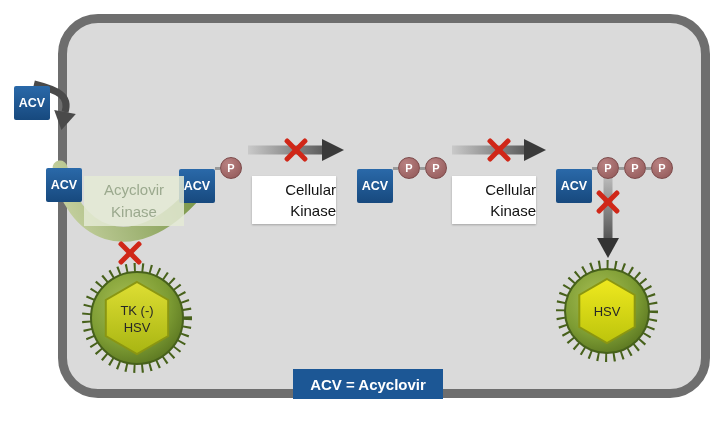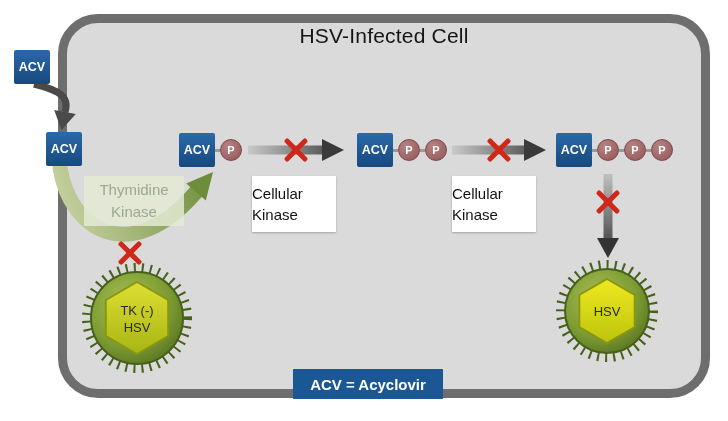--- a/index.html
+++ b/index.html
@@ -11,32 +11,32 @@
           background:#dadada; border:9px solid #6e6e6e; border-radius:40px; z-index:0; }
 
   .title { position:absolute; left:58px; top:24px; width:652px; text-align:center;
            font-size:21px; color:#151515; z-index:2; letter-spacing:0.2px; }
 
   svg.layer { position:absolute; left:0; top:0; z-index:1; }
   svg text { font-family:"Liberation Sans",sans-serif; }
 
   .acv { width:36px; height:34px; background:linear-gradient(#2a69a9,#17497e);
          color:#fff; font-weight:bold; font-size:12.5px; display:flex; align-items:center;
-         justify-content:center; border-radius:2px; flex:0 0 auto; }
+         justify-content:center; border-radius:2px; flex:0 0 auto;margin-top:36px; }
   .acv.abs { position:absolute; z-index:2; }
 
   .group { position:absolute; z-index:2; display:flex; align-items:center; }
   .bond { width:5px; height:3px; background:#9a9a9a; flex:0 0 auto; }
   .p { width:22px; height:22px; border-radius:50%;
        background:radial-gradient(circle at 35% 30%, #b98282, #8f5656);
        border:1px solid #7c4a4a; color:#fff; font-size:11px; font-weight:bold;
        display:flex; align-items:center; justify-content:center; flex:0 0 auto; }
 
-  .kinase { position:absolute; z-index:2; width:84px; height:56px; background:#ffffff;
-            color:#111; font-size:15px; line-height:21px; text-align:left;
+  .kinase { position:absolute; z-index:2; width:84px; height:48px; background:#ffffff;
+            color:#111; font-size:15px; line-height:21px; text-align:right;
             display:flex; flex-direction:column; justify-content:center;
             box-shadow:0 1px 2px rgba(0,0,0,0.25); }
   .thymidine { position:absolute; z-index:2; left:84px; top:176px; width:100px; height:50px;
                background:rgba(228,234,213,0.85); color:#9ba98e; font-size:15px; line-height:22px;
                text-align:center; display:flex; flex-direction:column; justify-content:center; }
 
   .legend { position:absolute; z-index:2; left:293px; top:344px; width:150px; height:30px;
             background:#1c5795; color:#fff; font-weight:bold; font-size:15px;
             display:flex; align-items:center; justify-content:center;margin-top:25px; }
 
@@ -45,21 +45,20 @@
         width:30px; height:5px; background:#d02718; border-radius:2px; }
   .redx::before { transform:translate(-50%,-50%) rotate(45deg); }
   .redx::after  { transform:translate(-50%,-50%) rotate(-45deg); }
 </style>
 </head>
 <body>
 
 <div class="canvas">
 
   <div class="cell"></div>
-  <div class="title">HSV-Infected Cell</div>
 
   <svg class="layer" width="728" height="421" viewBox="0 0 728 421">
     <defs>
       <linearGradient id="gA1" gradientUnits="userSpaceOnUse" x1="248" y1="150" x2="344" y2="150">
         <stop offset="0" stop-color="#c9c9c9"></stop>
           <stop offset="1" stop-color="#3f3f3f"></stop>
       </linearGradient>
       <linearGradient id="gA2" gradientUnits="userSpaceOnUse" x1="452" y1="150" x2="546" y2="150">
         <stop offset="0" stop-color="#c9c9c9"></stop>
           <stop offset="1" stop-color="#3f3f3f"></stop>
@@ -139,21 +138,21 @@
     <div class="acv">ACV</div>
     <div class="bond"></div>
     <div class="p">P</div>
     <div class="bond"></div>
     <div class="p">P</div>
     <div class="bond"></div>
     <div class="p">P</div>
   </div>
 
   <div class="thymidine">
-    <div>Thymidine</div>
+    <div>Acyclovir</div>
     <div>Kinase</div>
   </div>
 
   <div class="kinase" style="left:252px; top:176px;">
     <div>Cellular</div>
     <div>Kinase</div>
   </div>
 
   <div class="kinase" style="left:452px; top:176px;">
     <div>Cellular</div>

